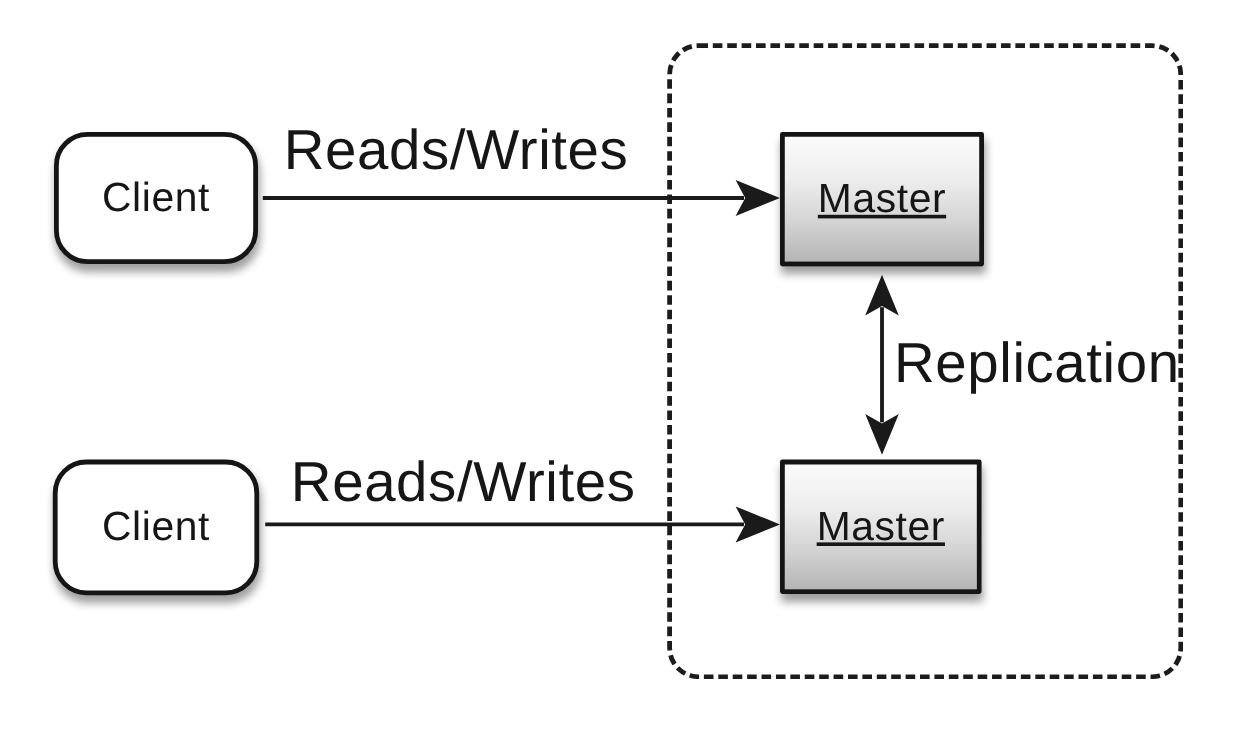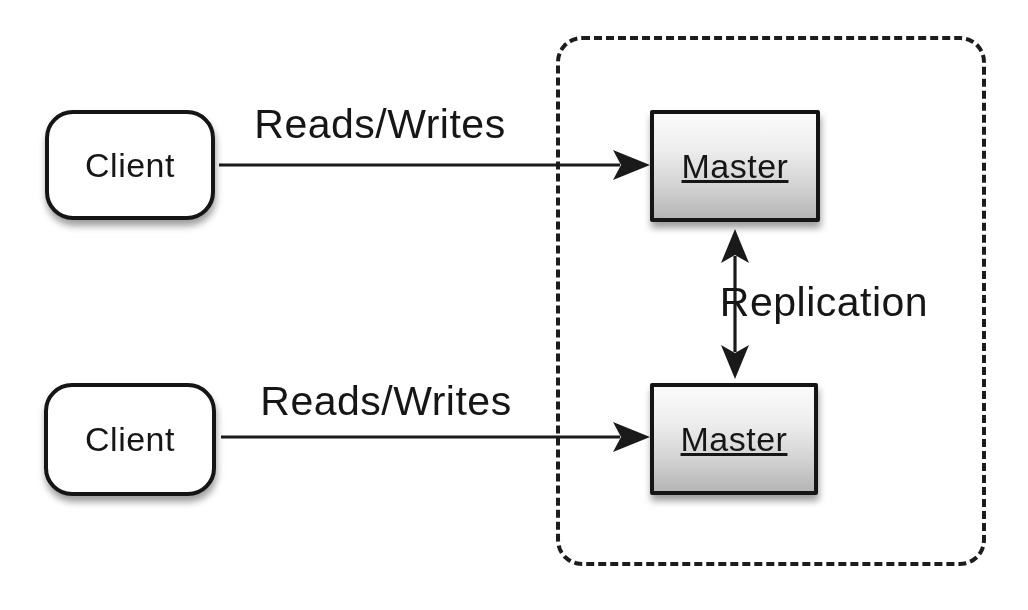--- a/index.html
+++ b/index.html
@@ -47,28 +47,28 @@
     background: linear-gradient(to bottom, #fbfbfb 0%, #ededed 35%, #d2d2d2 70%, #b5b5b5 100%);
     border-radius: 2px;
     box-shadow: 1px 6px 7px rgba(0,0,0,0.38);
     text-decoration: underline;
   }
   .master-top    { left: 650px; top: 110px; width: 170px; height: 112px; }
   .master-bottom { left: 650px; top: 383px; width: 168px; height: 112px; }
   .edge-label {
     position: absolute;
     transform: translate(-50%, -50%);
-    font-size: 41px;
+    font-size: 47px;
     color: #161616;
     white-space: nowrap;
     letter-spacing: 0.5px;
   }
   .label-rw-top    { left: 380px; top: 124px; }
   .label-rw-bottom { left: 386px; top: 401px; }
-  .label-repl      { left: 824px; top: 302px; }
+  .label-repl      { left: 864px; top: 302px; }
   svg.wires {
     position: absolute;
     left: 0;
     top: 0;
     pointer-events: none;
   }
   svg.wires line {
     stroke: #1a1a1a;
     stroke-width: 3.2;
   }

